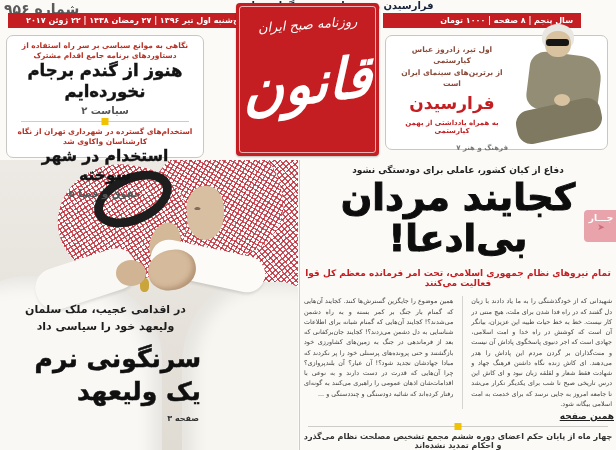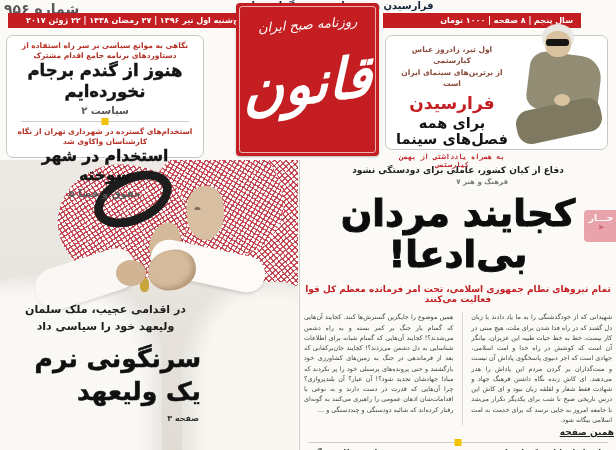--- a/index.html
+++ b/index.html
@@ -47,21 +47,21 @@
   .section{font-size:10px;font-weight:bold;color:#555;text-align:center;margin-top:2px;}
   .divider{position:relative;height:1px;background:#cdccc8;margin:5px 6px;}
   .divider::after{content:"";position:absolute;width:7px;height:7px;background:var(--accent-yellow);
                   left:50%;top:-3px;transform:translateX(-50%);}
 
   
   .k-text{position:absolute;left:6px;top:8px;width:120px;text-align:center;}
   .k-kicker{font-size:7.5px;font-weight:bold;color:#8a4a3a;line-height:1.5;}
   .k-h-red{font-size:17px;font-weight:800;color:var(--brand-red);margin-top:4px;}
   .k-h-black{font-size:14.5px;font-weight:800;color:#141414;margin-top:2px;}
-  .k-note{font-size:7px;font-weight:bold;color:var(--brand-red);margin-top:6px;font-family:Liberation Mono, monospace;}
+  .k-note{font-size:7px;font-weight:bold;color:var(--brand-red);margin-top:6px;}
   .k-section{font-size:7px;font-weight:bold;color:#777;margin-top:9px;text-align:right;padding-right:4px;}
   .k-photo{position:absolute;left:128px;top:-12px;width:95px;height:127px;overflow:visible;}
   .k-hair{position:absolute;left:28px;top:0;width:32px;height:26px;background:#e9e7e2;border-radius:50% 50% 40% 40%;}
   .k-face{position:absolute;left:31px;top:7px;width:26px;height:26px;background:#d9c2a0;border-radius:46%;}
   .k-glasses{position:absolute;left:32px;top:15px;width:23px;height:7px;background:#151515;border-radius:3px;}
   .k-torso{position:absolute;left:14px;top:30px;width:72px;height:58px;background:#928d74;
            border-radius:16px 22px 10px 14px;transform:rotate(7deg);}
   .k-legs{position:absolute;left:2px;top:80px;width:86px;height:34px;background:#7e7960;
           border-radius:14px;transform:rotate(-12deg);}
   .k-hand{position:absolute;left:40px;top:70px;width:16px;height:12px;background:#d9c2a0;border-radius:50%;}
@@ -103,21 +103,21 @@
   .p-kicker{font-size:11px;font-weight:bold;color:#1c1c1c;line-height:1.5;text-align:center;}
   .p-head{font-size:25px;font-weight:800;color:#101010;line-height:1.3;text-align:right;
           -webkit-text-stroke:.5px #101010;margin-top:8px;padding-right:2px;}
   .p-section{font-size:8px;font-weight:bold;color:#333;margin-top:6px;padding-right:4px;}
 
   
   .maincol{left:302px;top:160px;width:312px;height:290px;border-right:none;}
   .maincol::before{content:"";position:absolute;left:-3px;top:0;width:1px;height:290px;background:#cfcdc9;}
   .m-kicker{font-size:9px;font-weight:bold;color:#222;text-align:center;margin-top:5px;}
   .m-headline{font-size:37px;font-weight:800;color:#0d0d0d;text-align:center;line-height:1.1;
-              margin-top:19px;-webkit-text-stroke:1px #0d0d0d;letter-spacing:-1px;}
+              margin-top:3px;-webkit-text-stroke:1px #0d0d0d;letter-spacing:-1px;}
   .m-subhead{font-size:9px;font-weight:bold;color:var(--brand-red);text-align:center;margin-top:9px;}
   .m-tag{position:absolute;left:282px;top:50px;width:34px;height:32px;background:var(--tag-pink);
          border-radius:4px 0 0 4px;z-index:7;text-align:center;padding-top:3px;}
   .m-tag .t-label{font-size:9px;font-weight:bold;color:#fff;display:block;}
   .m-tag .t-arrow{font-size:9px;color:#d16b77;display:block;line-height:1;}
   .m-body{display:flex;flex-direction:row;gap:9px;margin-top:8px;padding:0 2px;}
   .m-body .col{width:50%;font-size:6.4px;line-height:1.6;color:#3d3d3d;text-align:justify;}
   .m-body .col.first{border-left:1px solid #d6d4d0;padding-left:8px;}
   .same-page{font-size:9px;font-weight:bold;color:#222;text-align:right;margin-top:2px;text-decoration:underline;}
 
@@ -154,21 +154,20 @@
   </div>
 </div>
 
 <div class="abs topbox rightbox">
   <div class="k-text">
     <div class="k-kicker">
       <span>اول تیر، زادروز عباس کیارستمی</span><br>
       <span>از برترین‌های سینمای ایران است</span>
     </div>
     <div class="k-h-red">فرارسیدن</div>
-    <div class="k-h-black">برای همه فصل‌های سینما</div>
     <div class="k-note">به همراه یادداشتی از بهمن کیارستمی</div>
     <div class="k-section">فرهنگ و هنر ۷</div>
   </div>
   <div class="k-photo">
     <div class="k-torso"></div>
     <div class="k-legs"></div>
     <div class="k-hair"></div>
     <div class="k-face"></div>
     <div class="k-glasses"></div>
     <div class="k-hand"></div>

